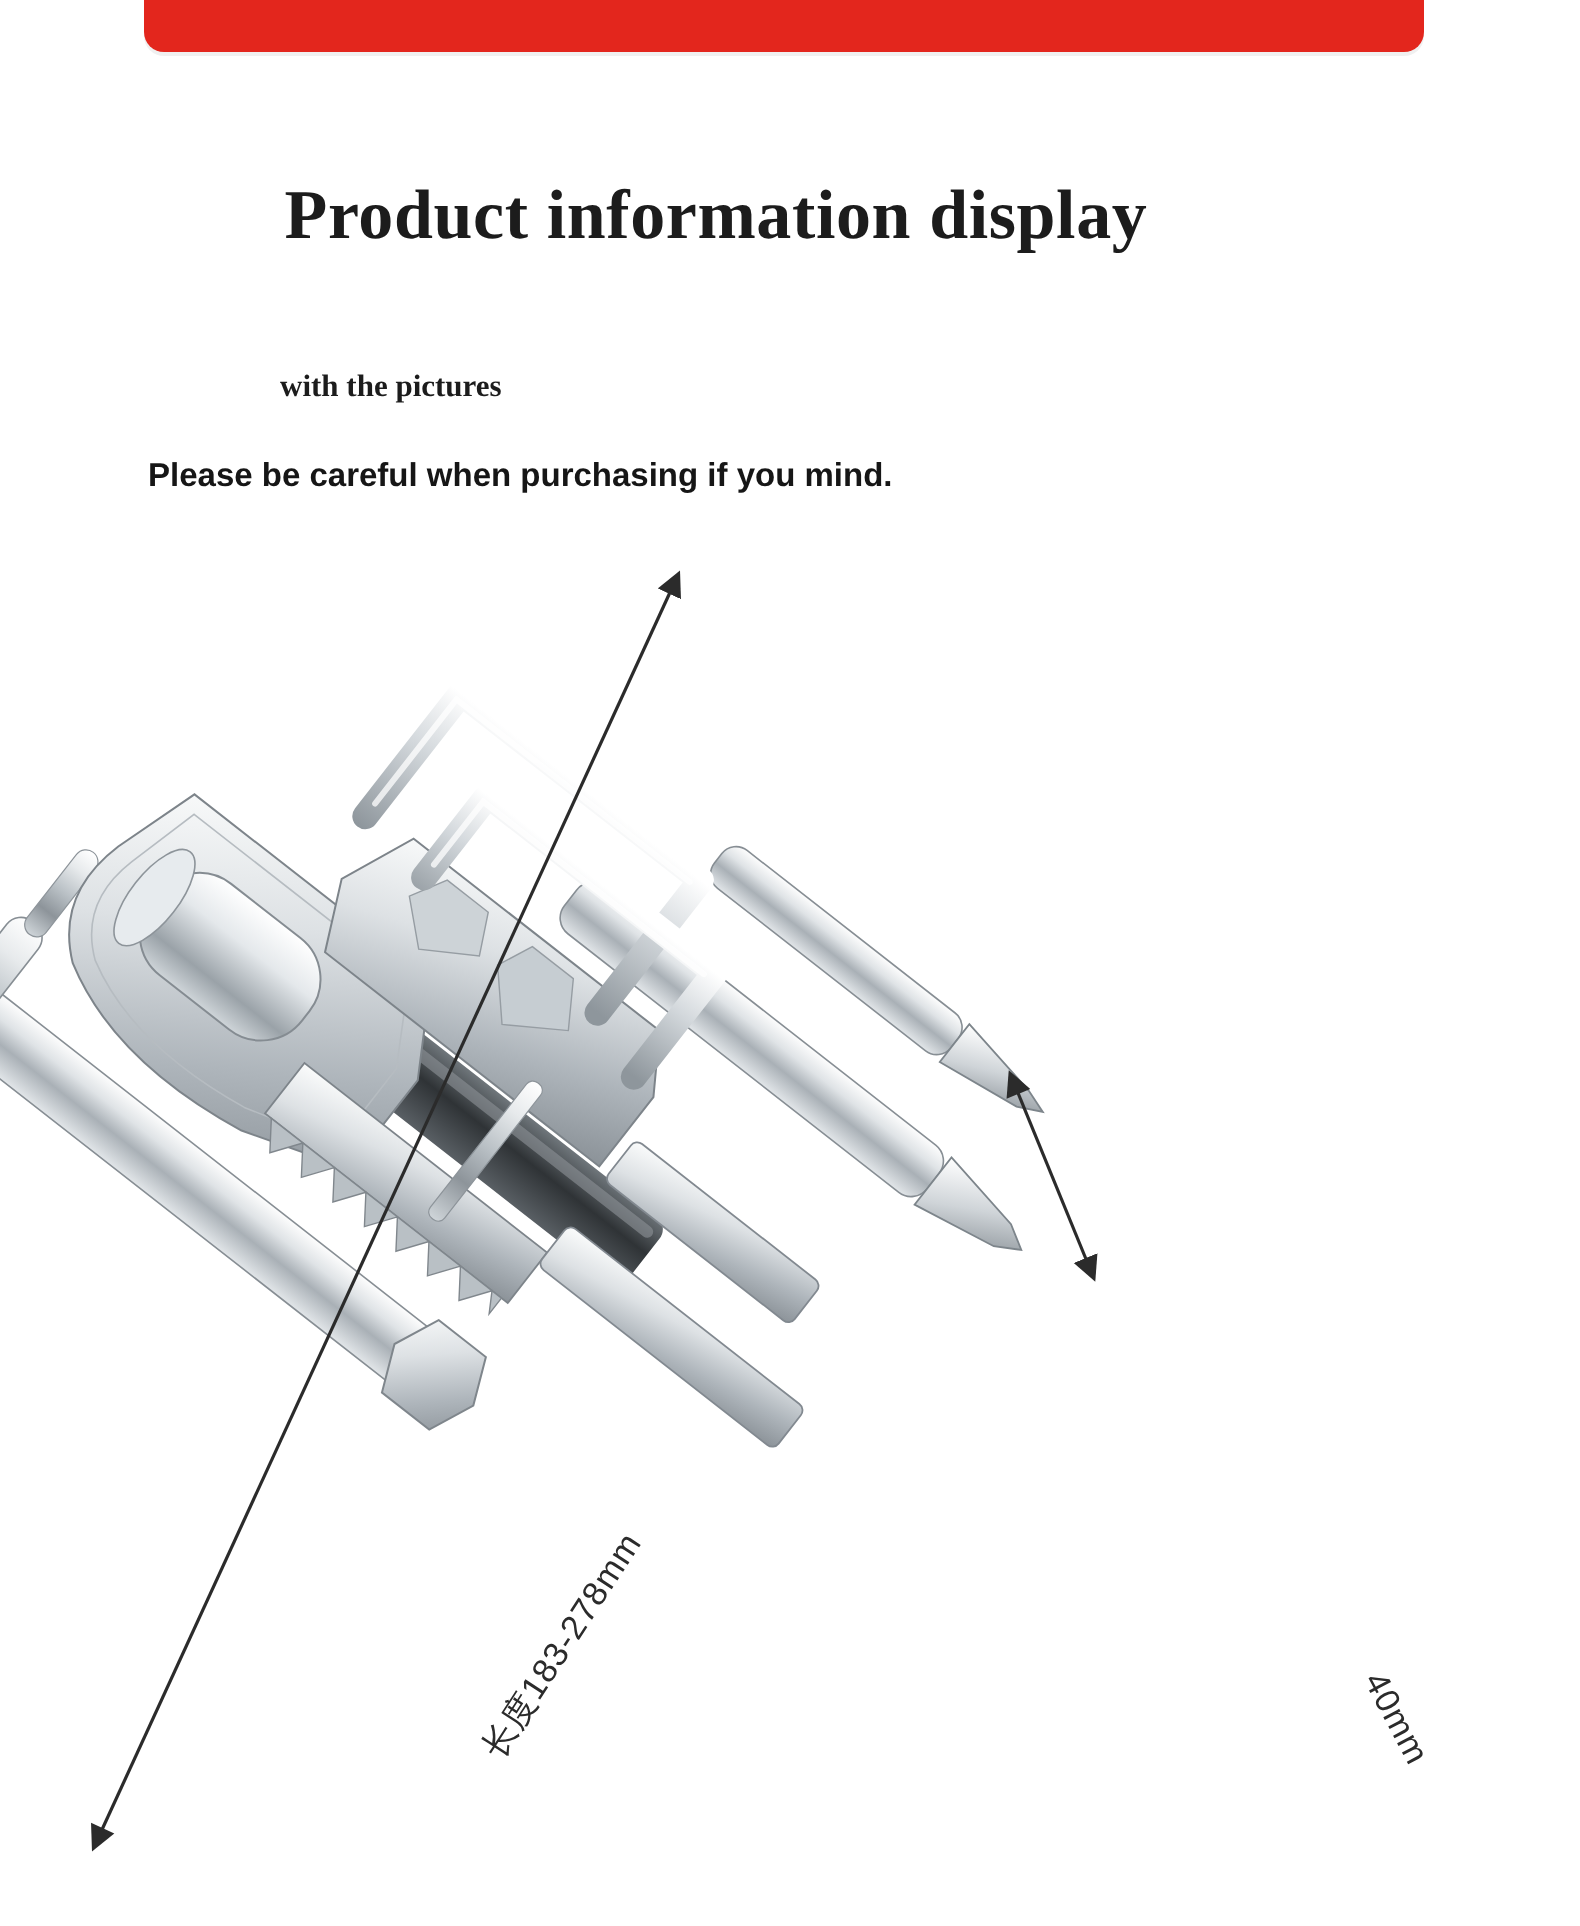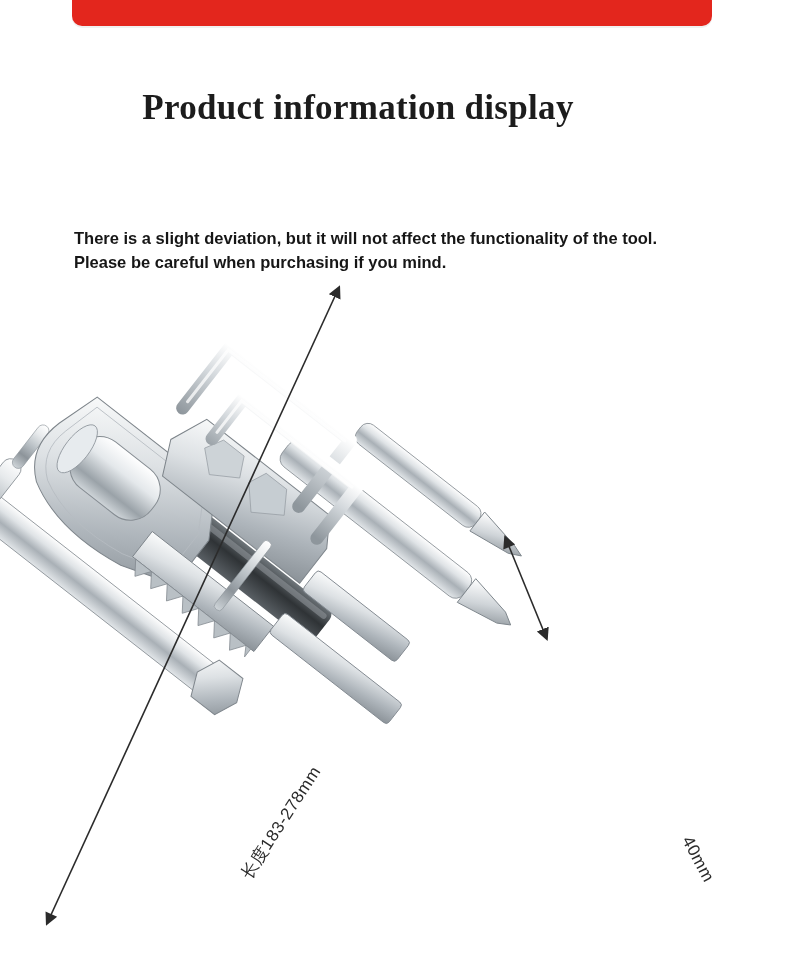--- a/index.html
+++ b/index.html
@@ -107,24 +107,24 @@
   }
 </style>
 </head>
 <body>
 
 <div id="top-banner"></div>
 
 <div id="page-title">Product information display</div>
 
 <div id="subtext-block">
+  <div id="subtext-line2">with the pictures</div>
 </div>
 
 <div id="notice-block">
-  <div id="notice-line1">There is a slight deviation, but it will not affect the functionality of the tool.</div>
   <div id="notice-line2">Please be careful when purchasing if you mind.</div>
 </div>
 
 <div id="illustration">
 
   <svg width="790" height="683" viewBox="0 0 790 683" xmlns="http://www.w3.org/2000/svg">
     <defs>
       <linearGradient id="gShaft" x1="0" y1="0" x2="0" y2="1">
         <parameter name="stop"></parameter>
         <stop offset="0%" stop-color="#ffffff"></stop>

